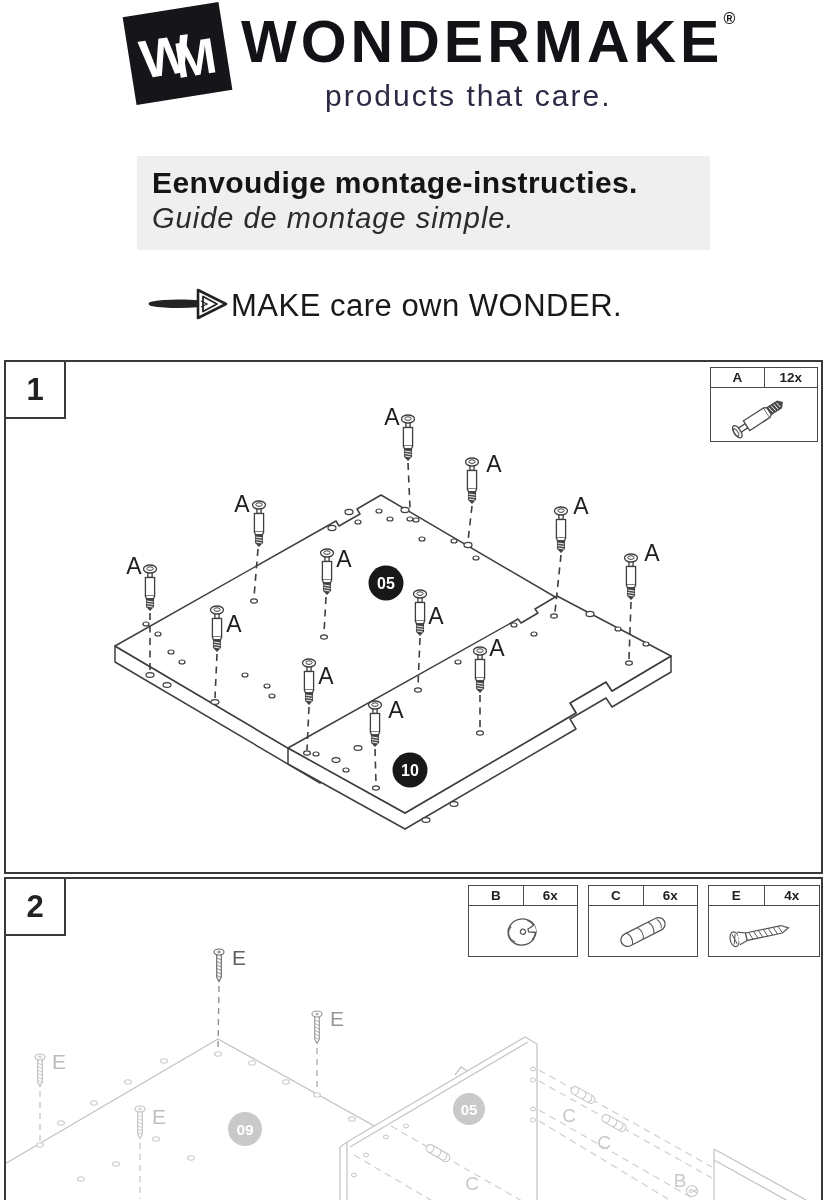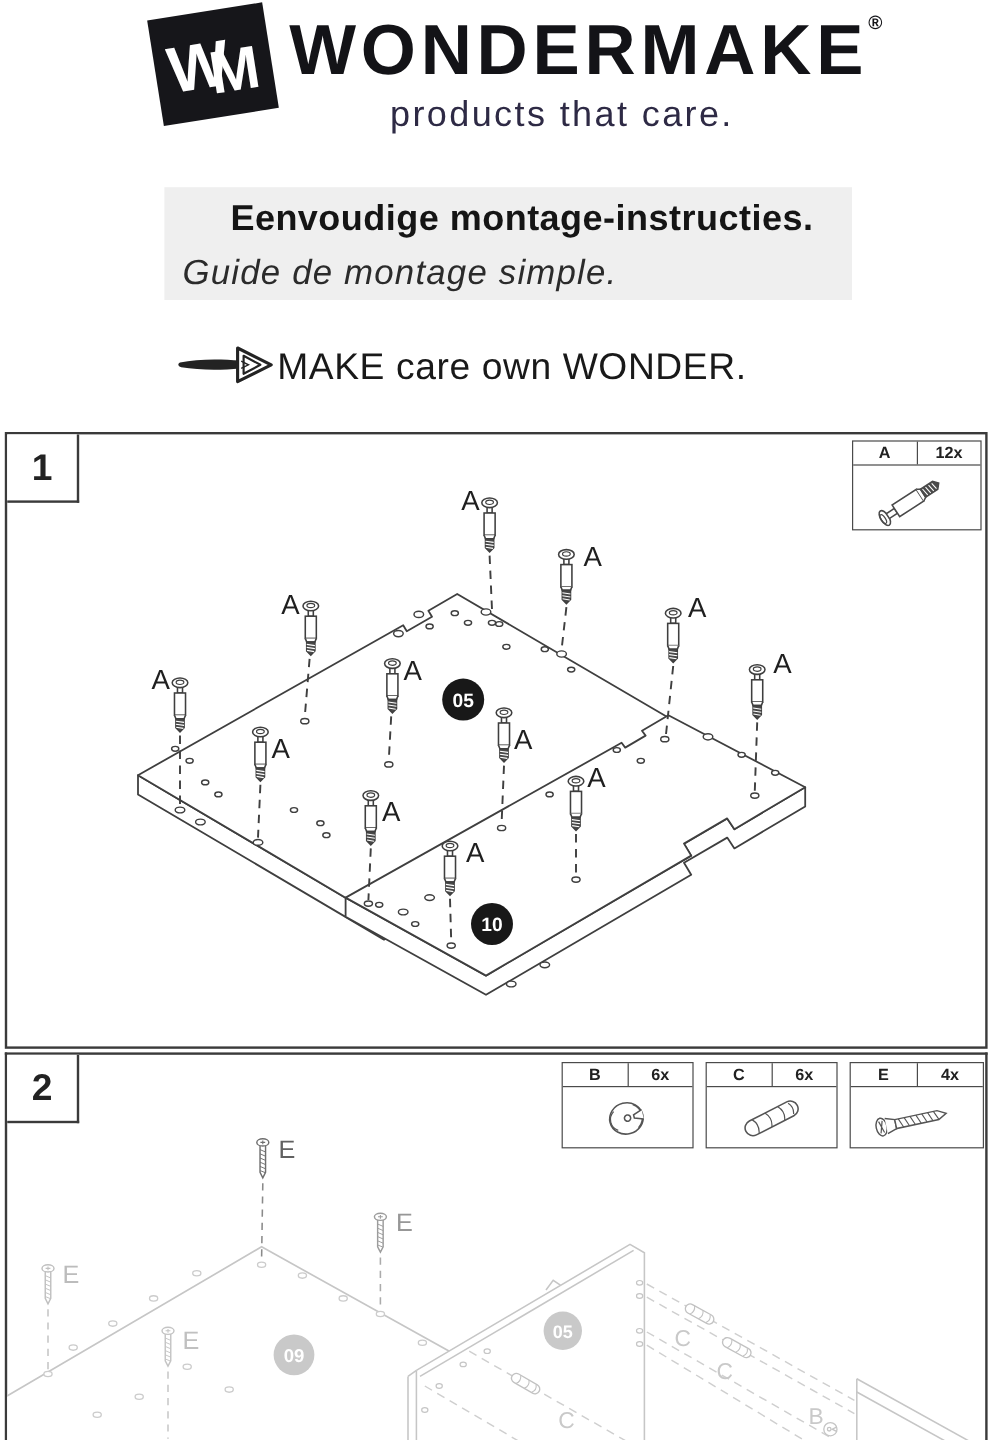--- a/index.html
+++ b/index.html
@@ -21,22 +21,22 @@
   .brand-name sup{font-size:16px;vertical-align:38px;letter-spacing:0;}
   .tagline{
     position:absolute;left:289px;top:79px;font-size:30px;font-weight:500;letter-spacing:2px;
     color:#2e2a45;white-space:nowrap;margin-left:36px;
   }
   
   .banner{
     position:absolute;left:137px;top:156px;width:573px;height:94px;background:#efefef;
     box-sizing:border-box;padding:10px 0 0 15px;
   }
-  .banner .nl{font-size:30px;font-weight:700;letter-spacing:.4px;color:#151515;margin-left:40px;}
-  .banner .fr{font-size:29px;font-style:italic;font-weight:300;letter-spacing:1px;color:#2b2b2b;margin-top:12px;}
+  .banner .nl{font-size:30px;font-weight:700;letter-spacing:.4px;color:#151515;}
+  .banner .fr{font-size:29px;font-style:italic;font-weight:300;letter-spacing:1px;color:#2b2b2b;margin-top:2px;}
   
   .arrow-wrap{position:absolute;left:146px;top:283px;width:84px;height:42px;}
   .slogan{
     position:absolute;left:231px;top:288px;font-size:31px;font-weight:400;letter-spacing:.5px;
     color:#191919;white-space:nowrap;
   }
   
   .stepbox{position:absolute;left:4px;width:819px;box-sizing:border-box;background:#fff;}
   .stepbox.one{top:360px;height:514px;border:2px solid #3a3a3a;}
   .stepbox.two{top:877px;height:330px;border:2px solid #3a3a3a;border-bottom:none;}

